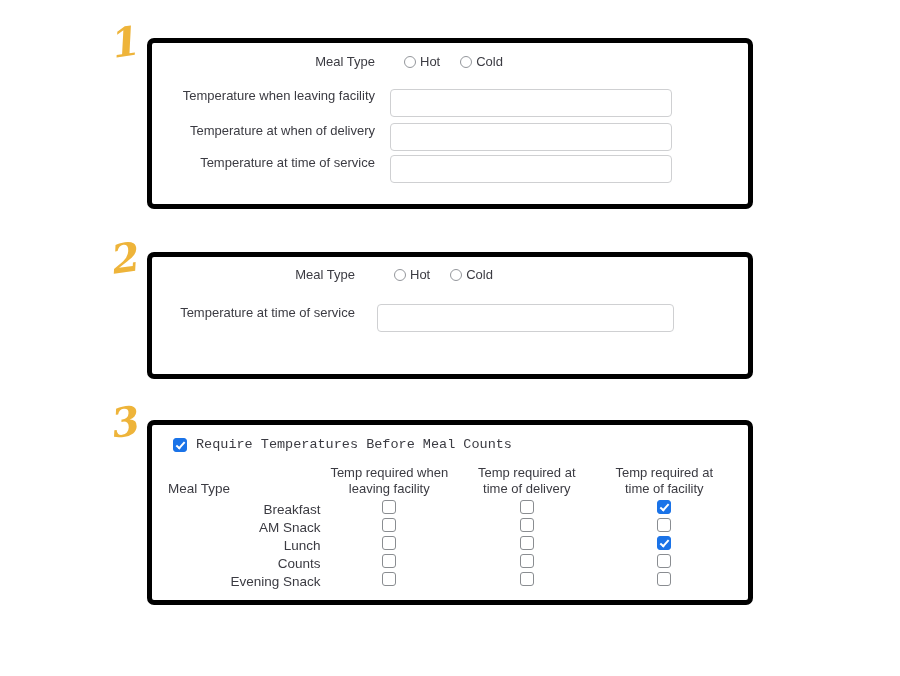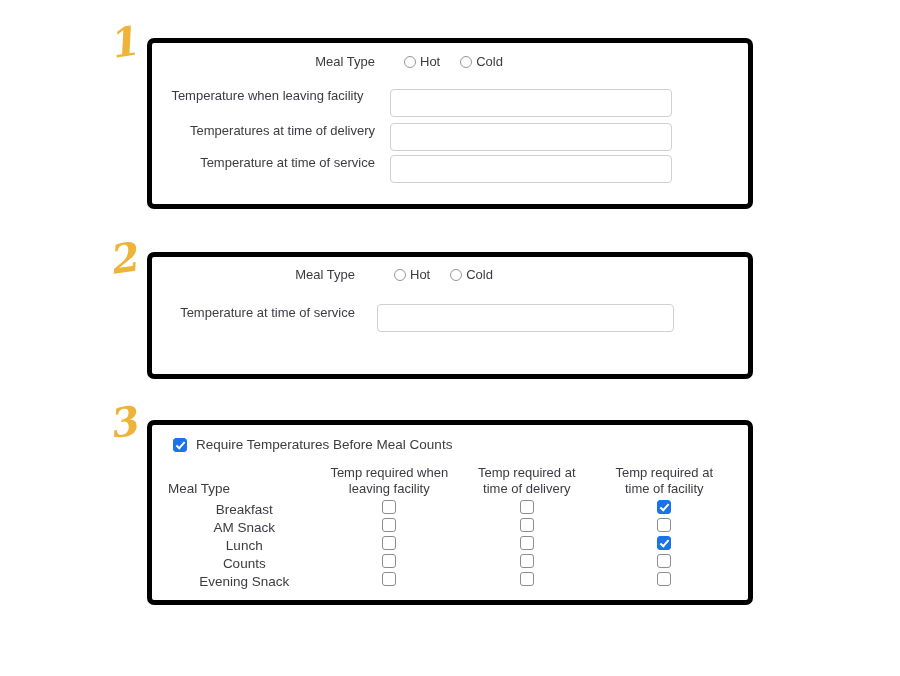--- a/index.html
+++ b/index.html
@@ -98,21 +98,21 @@
     border-radius: 50%;
     background: #ffffff;
     box-sizing: border-box;
     display: inline-block;
     flex: none;
   }
 
   
   #p1-mealtype-label  { left: 160px; top: 54px;  width: 215px; justify-content: flex-end; }
   #p1-radios          { left: 404px; top: 54px; }
-  #p1-row-leaving     { left: 160px; top: 88px;  width: 215px; justify-content: center; }
+  #p1-row-leaving     { left: 160px; top: 88px;  width: 215px; justify-content: flex-end; }
   #p1-row-delivery    { left: 160px; top: 123px; width: 215px; justify-content: flex-end; }
   #p1-row-service     { left: 160px; top: 155px; width: 215px; justify-content: flex-end; }
   #p1-input-leaving   { position: absolute; left: 390px; top: 89px;  width: 282px; }
   #p1-input-delivery  { position: absolute; left: 390px; top: 123px; width: 282px; }
   #p1-input-service   { position: absolute; left: 390px; top: 155px; width: 282px; }
 
   
   #p2-mealtype-label  { left: 170px; top: 267px; width: 185px; justify-content: flex-end; }
   #p2-radios          { left: 394px; top: 267px; }
   #p2-row-service     { left: 160px; top: 305px; width: 195px; justify-content: flex-end; }
@@ -124,20 +124,21 @@
     left: 173px;
     top: 437px;
     display: flex;
     align-items: center;
     gap: 9px;
   }
   #p3-require-label {
     font-size: 13.5px;
     color: #3b3b42;
     white-space: nowrap;
+    font-family: Liberation Mono, monospace;
   }
 
   .cb {
     width: 14px;
     height: 14px;
     box-sizing: border-box;
     border: 1px solid #8a8d91;
     border-radius: 3px;
     background: #ffffff;
     display: inline-block;
@@ -190,21 +191,21 @@
     font-size: 13px;
     color: #3b3b42;
     text-align: center;
     line-height: 16px;
     vertical-align: bottom;
     padding-bottom: 3px !important;
   }
   .cell-meal {
     font-size: 13.5px;
     color: #3b3b42;
-    text-align: center;
+    text-align: right;
     height: 17px;
     white-space: nowrap;
   }
   .cell-chk {
     text-align: center;
     height: 17px;
   }
 </style>
 </head>
 <body>
@@ -229,21 +230,21 @@
       <span>Cold</span>
     </label>
   </div>
 
   <div class="form-row" id="p1-row-leaving">
     <span class="field-label">Temperature when leaving facility</span>
   </div>
   <input class="text-input" id="p1-input-leaving" type="text" value="" style="">
 
   <div class="form-row" id="p1-row-delivery">
-    <span class="field-label">Temperatures at time of delivery</span>
+    <span class="field-label">Temperature at when of delivery</span>
   </div>
   <input class="text-input" id="p1-input-delivery" type="text" value="" style="">
 
   <div class="form-row" id="p1-row-service">
     <span class="field-label">Temperature at time of service</span>
   </div>
   <input class="text-input" id="p1-input-service" type="text" value="" style="">
 
   <div class="step-num" id="step-num-2">2</div>
 

